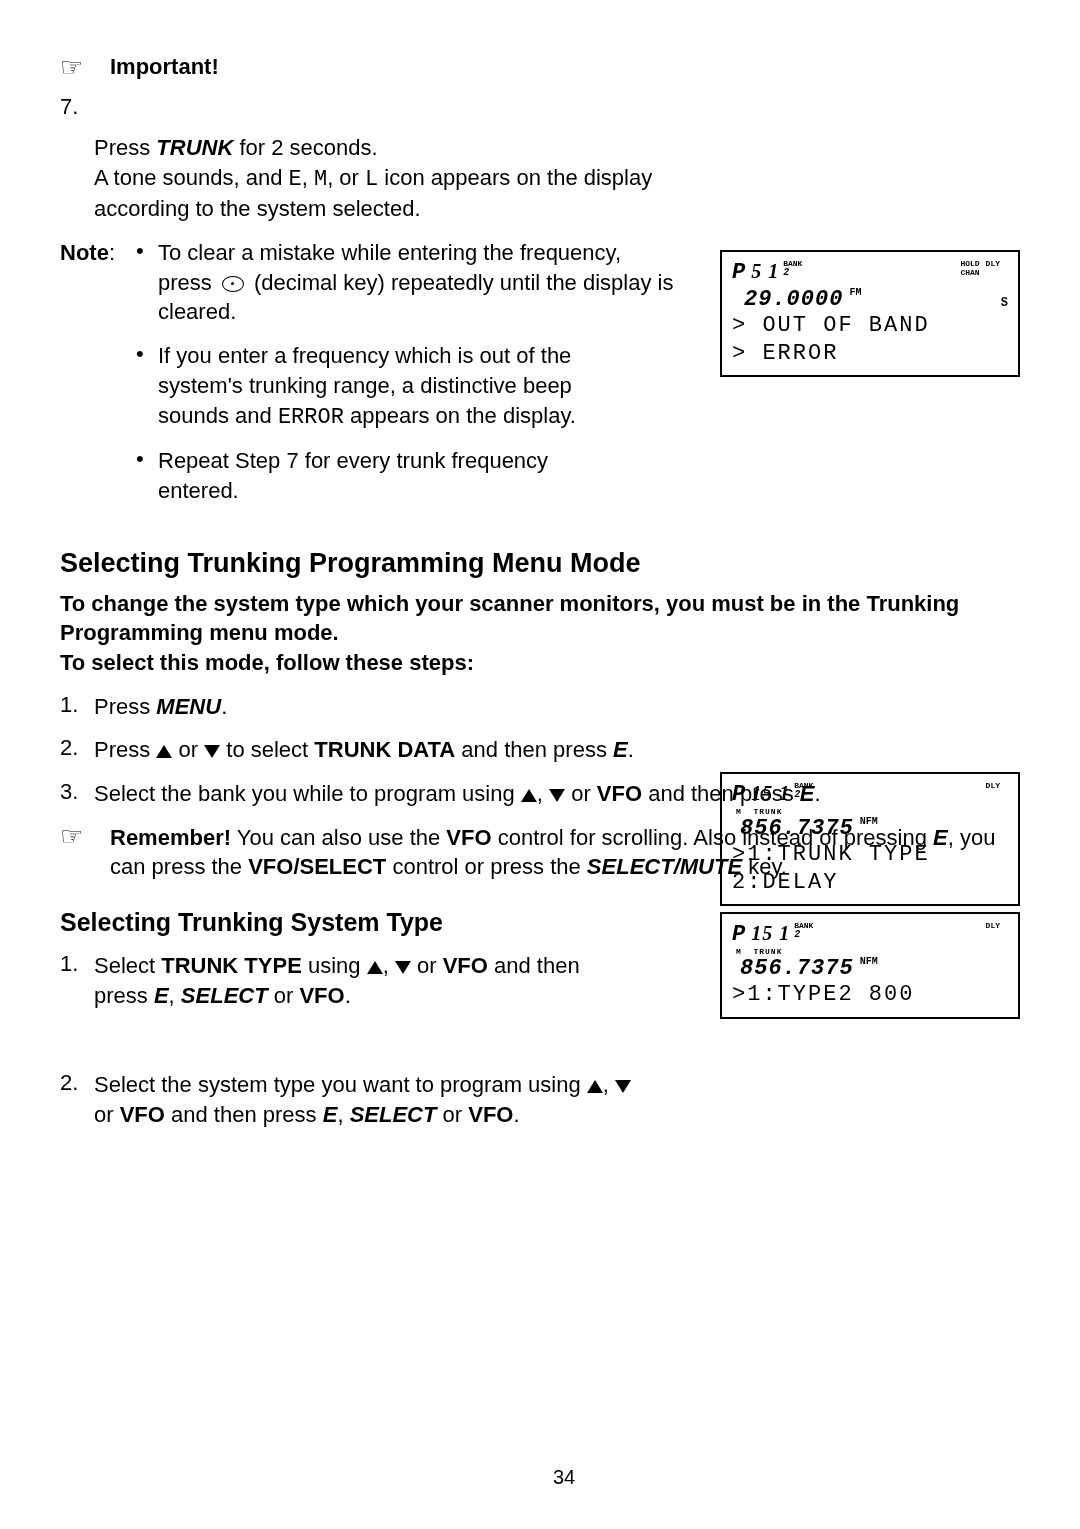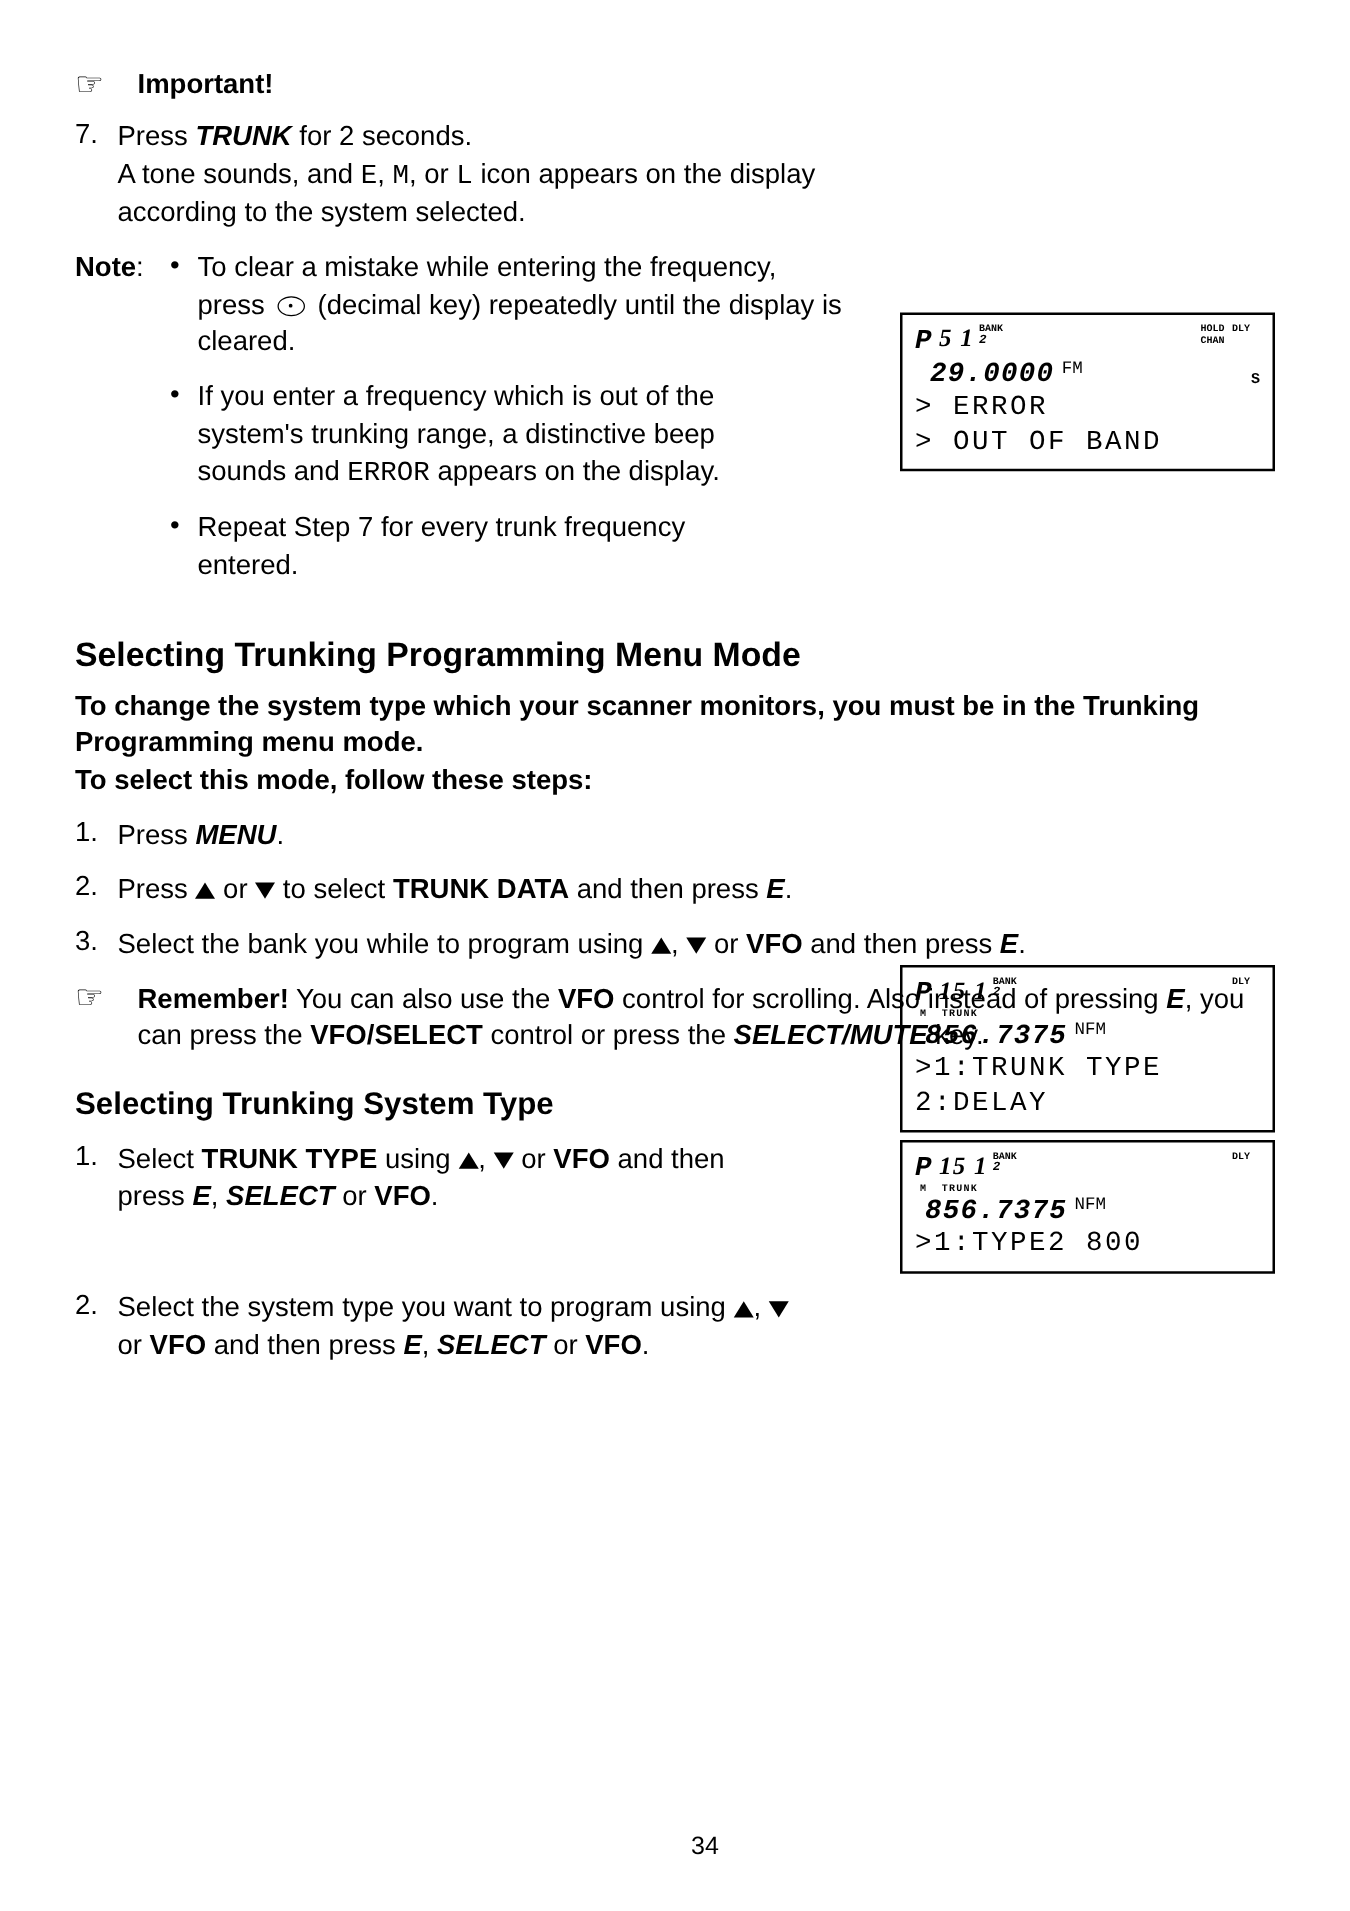--- a/index.html
+++ b/index.html
@@ -15,41 +15,41 @@
 .note-text{font-size:22px;line-height:1.35;}
 .section-title{font-size:27px;font-weight:bold;margin:28px 0 10px 0;}
 .sub-title{font-size:25px;font-weight:bold;margin:26px 0 10px 0;}
 .lcd{border:2px solid #000;padding:8px 10px;box-sizing:border-box;font-family:"Courier New",monospace;position:relative;}
 .lcd-top{display:flex;align-items:flex-start;font-weight:bold;}
 .lcd-P{font-size:22px;font-style:italic;font-weight:bold;margin-right:6px;}
 .lcd-num{font-size:20px;font-style:italic;font-weight:bold;margin-right:4px;letter-spacing:1px;font-family:Liberation Serif, serif;}
 .lcd-small{font-size:8px;font-weight:bold;line-height:1;margin-right:8px;}
 .lcd-small-col{display:flex;flex-direction:column;font-size:8px;font-weight:bold;line-height:1.1;margin-left:auto;margin-right:6px;}
 .lcd-freq{font-size:22px;font-style:italic;font-weight:bold;letter-spacing:1px;}
-.lcd-fm{font-size:14px;font-weight:normal;margin-left:6px;vertical-align:top;}
+.lcd-fm{font-size:10px;font-weight:bold;margin-left:6px;vertical-align:top;}
 .lcd-s{font-size:12px;font-weight:bold;position:absolute;right:10px;top:44px;}
 .lcd-line2{font-family:"Courier New",monospace;font-size:22px;letter-spacing:2px;line-height:1.25;}
 .lcd-sublabel{font-size:8px;font-weight:bold;letter-spacing:1px;margin-left:4px;}
 .page-num{position:absolute;bottom:40px;left:0;width:100%;text-align:center;font-size:20px;padding-left:24px;}
 .b{font-weight:bold;}
 .ib{font-weight:bold;font-style:italic;}
 .lcd-wrapper-1{position:absolute;right:60px;top:250px;width:300px;}
 .lcd-wrapper-2{position:absolute;right:60px;top:772px;width:300px;}
 .lcd-wrapper-3{position:absolute;right:60px;top:912px;width:300px;}
 .note-wrap{display:flex;align-items:flex-start;margin:10px 0 0 0;}
 .note-items{margin-left:10px;}
 .note-item{display:flex;align-items:flex-start;margin-bottom:14px;}
 .step-row{display:flex;align-items:flex-start;margin:14px 0;}
 .decimal{display:inline-block;width:20px;height:14px;border:1.5px solid #000;border-radius:50%;position:relative;vertical-align:middle;margin:0 4px;}
 .decimal::after{content:"";position:absolute;width:3px;height:3px;background:#000;border-radius:50%;left:8px;top:5px;}
 .tri-up,.tri-down{display:inline-block;vertical-align:middle;}
 .tri-up{width:0;height:0;border-left:8px solid transparent;border-right:8px solid transparent;border-bottom:13px solid #000;}
 .tri-down{width:0;height:0;border-left:8px solid transparent;border-right:8px solid transparent;border-top:13px solid #000;}
 .mono{font-family:"Courier New",monospace;}
-.left-col{max-width:620px;}
+.left-col{max-width:620px;margin-top:39px;}
 .remember-row{display:flex;align-items:flex-start;margin:14px 0;}
 .two-col{display:flex;align-items:flex-start;}
 .two-col .body-text{max-width:540px;}
 </style>
 </head>
 <body>
 
 <div class="page">
   <div class="content">
 
@@ -104,22 +104,22 @@
           <div class="lcd-small-col">
             <span>HOLD</span>
             <span>CHAN</span>
           </div>
           <span class="lcd-small">DLY</span>
         </div>
         <div style="margin:2px 0 0 12px;">
           <span class="lcd-freq">29.0000</span><span class="lcd-fm">FM</span>
         </div>
         <span class="lcd-s">S</span>
+        <div class="lcd-line2">&gt; OUT OF BAND</div>
         <div class="lcd-line2">&gt; ERROR</div>
-        <div class="lcd-line2">&gt; OUT OF BAND</div>
       </div>
     </div>
 
     <div class="section-title">Selecting Trunking Programming Menu Mode</div>
     <div class="body-text" style="white-space:pre-line;font-weight:bold;">To change the system type which your scanner monitors, you must be in the Trunking Programming menu mode.
 To select this mode, follow these steps:</div>
 
     <div class="step-row">
       <span class="li-num">1.</span>
       <div class="body-text">

